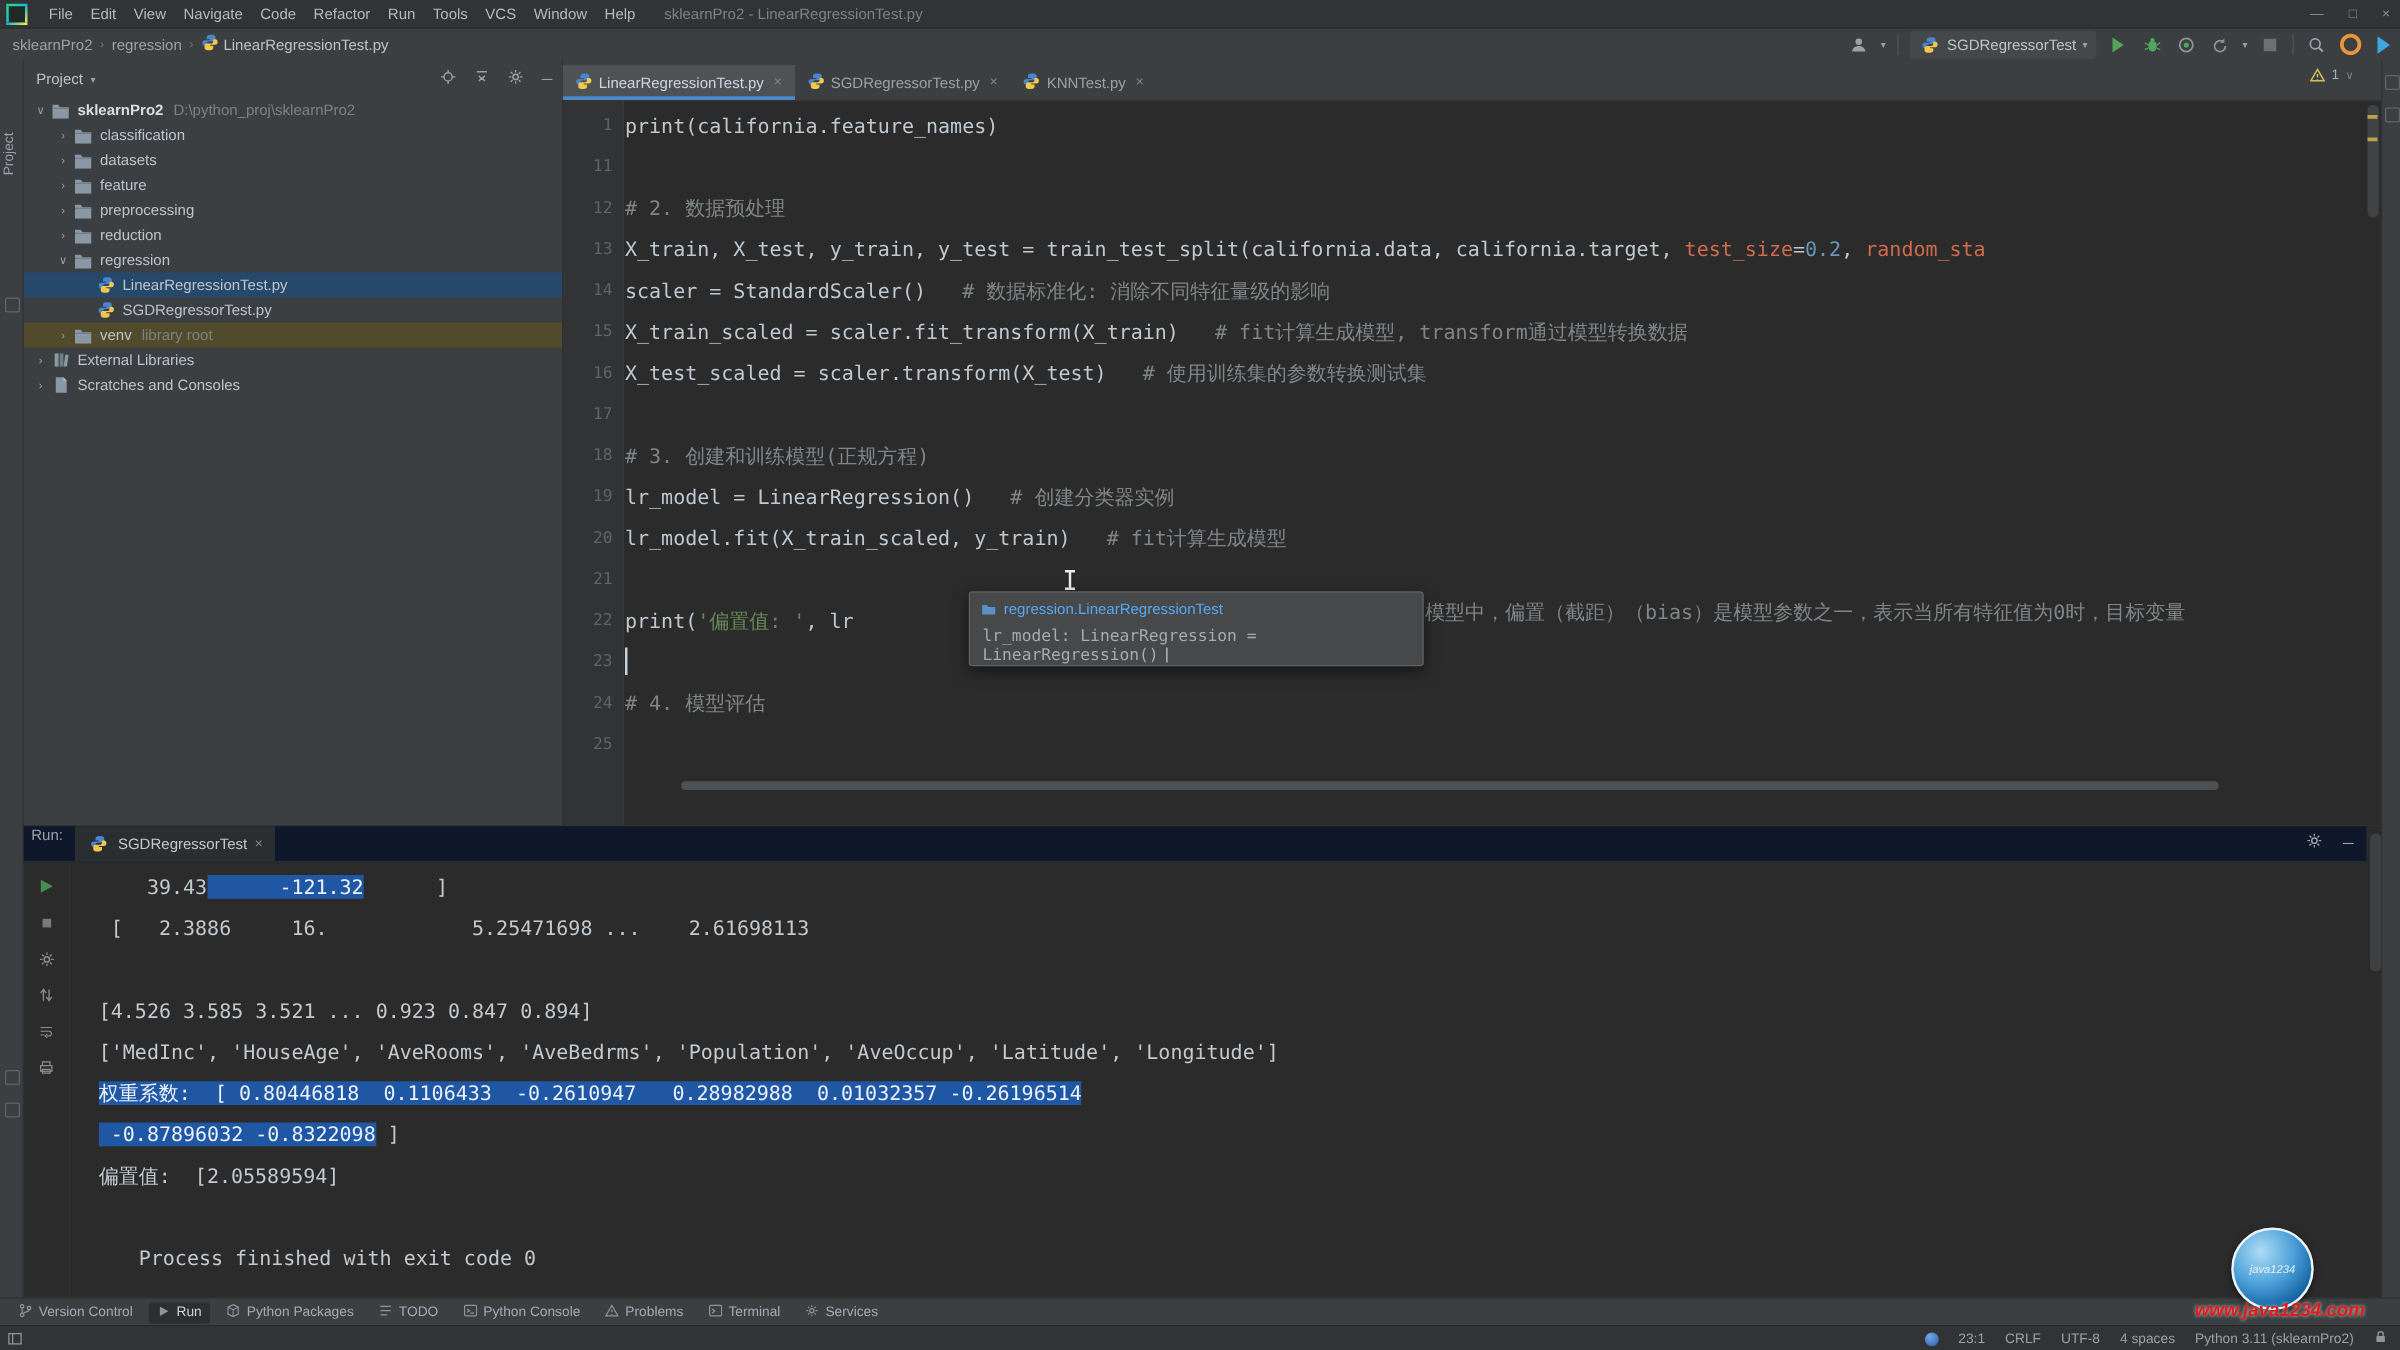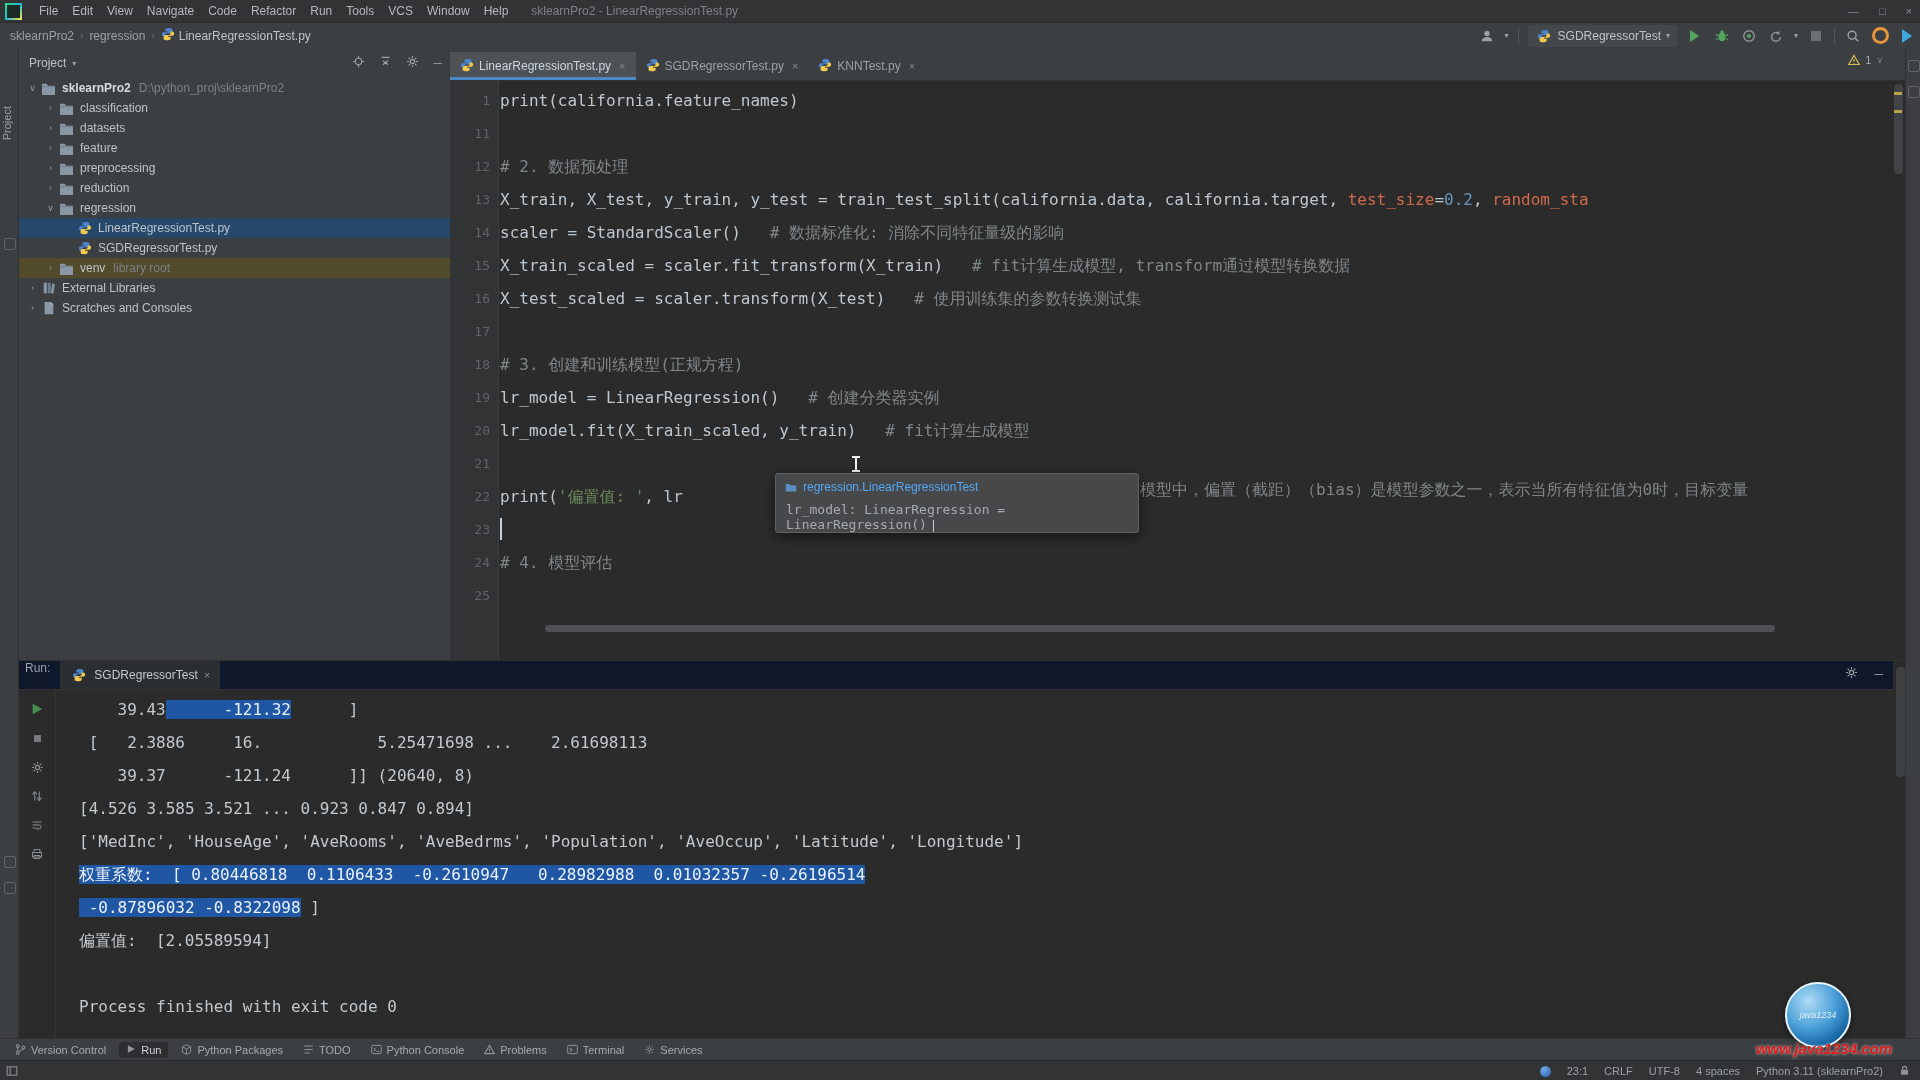--- a/index.html
+++ b/index.html
@@ -503,28 +503,27 @@
         <span class="rail-ic">
           <svg width="12" height="12" viewBox="0 0 16 16">
             <rect x="2" y="6" width="12" height="6" fill="none" stroke="#9ba1a7" stroke-width="1.3"></rect>
             <path d="M4 6V2h8v4M4 10h8v4H4z" fill="none" stroke="#9ba1a7" stroke-width="1.3"></path>
           </svg>
         </span>
       </div>
     <div id="console">
         <div class="con-line" style="top: 4px;"><span class="cg-t">    39.43</span><span class="cg-sel">      -121.32</span><span class="cg-t">      ]</span></div>
         <div class="con-line" style="top: 37px;"><span class="cg-t"> [   2.3886     16.            5.25471698 ...    2.61698113</span></div>
-        <div class="con-line" style="top: 70px;"><span class="cg-t">    39.37      -121.24      ]] (20640, 8)</span></div>
         <div class="con-line" style="top: 103px;"><span class="cg-t">[4.526 3.585 3.521 ... 0.923 0.847 0.894]</span></div>
         <div class="con-line" style="top: 136px;"><span class="cg-t">['MedInc', 'HouseAge', 'AveRooms', 'AveBedrms', 'Population', 'AveOccup', 'Latitude', 'Longitude']</span></div>
         <div class="con-line" style="top: 169px;"><span class="cg-sel">权重系数:  [ 0.80446818  0.1106433  -0.2610947   0.28982988  0.01032357 -0.26196514</span></div>
         <div class="con-line" style="top: 202px;"><span class="cg-sel"> -0.87896032 -0.8322098</span><span class="cg-t"> ]</span></div>
         <div class="con-line" style="top: 235px;"><span class="cg-t">偏置值:  [2.05589594]</span></div>
         <div class="con-line" style="top: 268px;"></div>
-        <div class="con-line" style="top: 301px;"><span class="cg-t">Process finished with exit code 0</span></div>
+        <div class="con-line" style="top: 301px; margin-left: 32px;"><span class="cg-t">Process finished with exit code 0</span></div>
       </div>
     <div id="con-thumb"></div>
   </div>
 
   <div id="tw-bar">
       <div class="tw-item">
         <span><svg width="11" height="11" viewBox="0 0 16 16">
             <circle cx="4" cy="3" r="2" fill="none" stroke="#8f9498" stroke-width="1.5"></circle>
             <circle cx="4" cy="13" r="2" fill="none" stroke="#8f9498" stroke-width="1.5"></circle>
             <circle cx="12" cy="5" r="2" fill="none" stroke="#8f9498" stroke-width="1.5"></circle>

